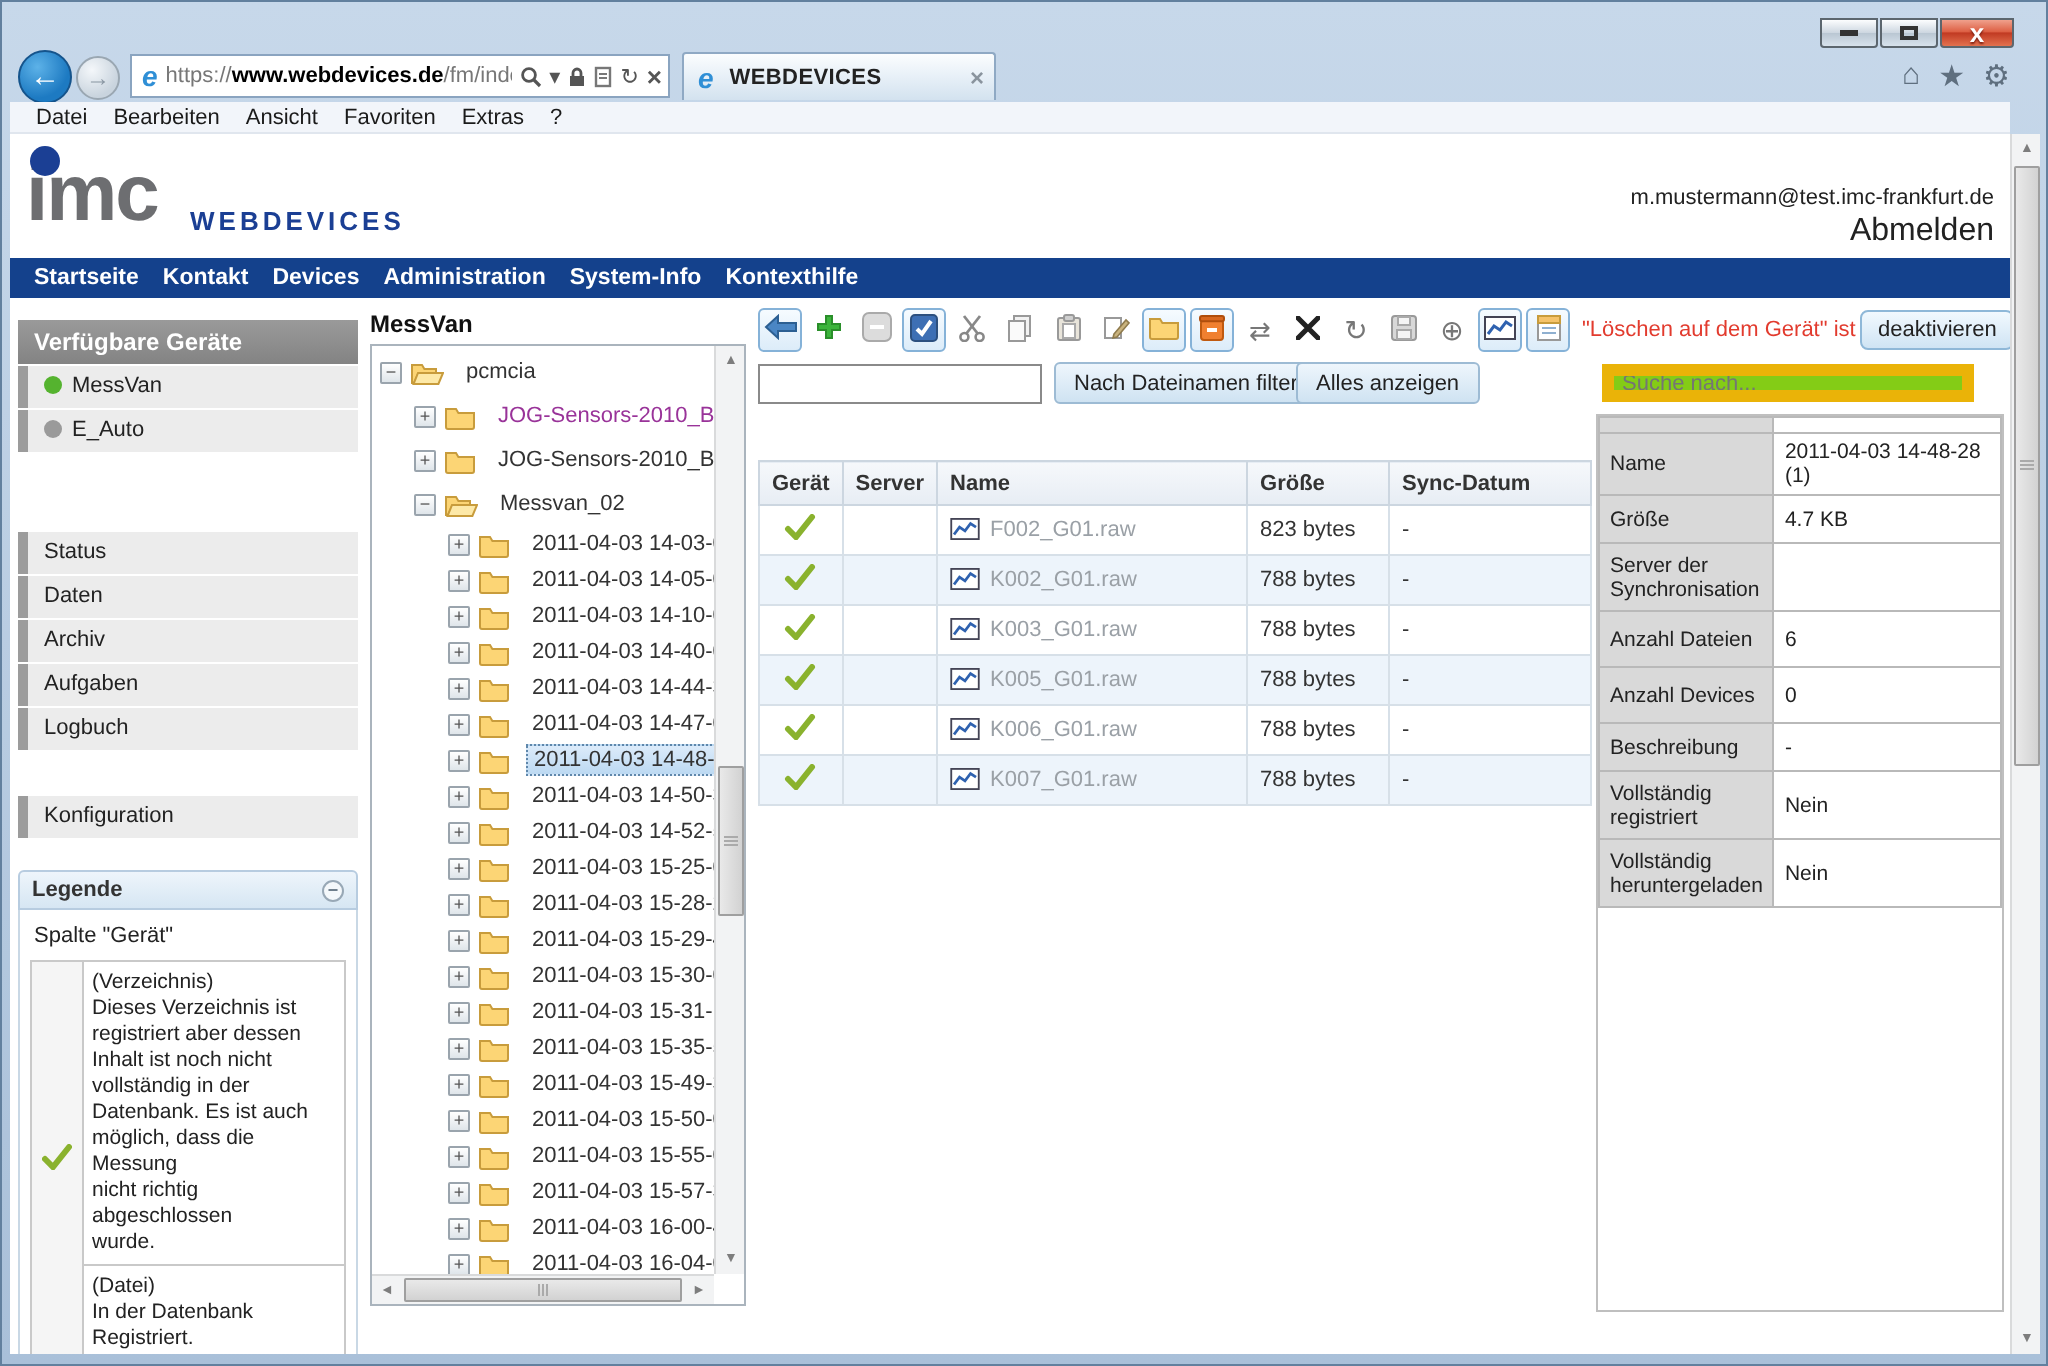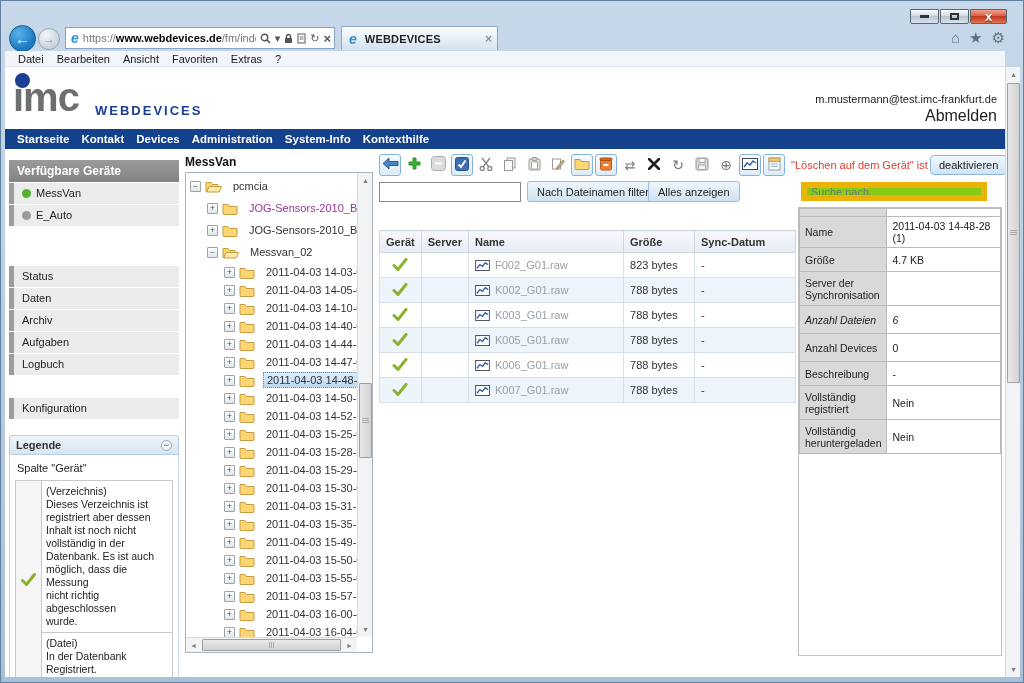--- a/index.html
+++ b/index.html
@@ -710,21 +710,21 @@
               <td>2011-04-03 14-48-28 (1)</td>
             </tr>
             <tr style="height: 24px;">
               <th>Größe</th>
               <td>4.7 KB</td>
             </tr>
             <tr style="height: 34px;">
               <th>Server der Synchronisation</th>
               <td></td>
             </tr>
-            <tr style="height: 28px; font-style: italic;">
+            <tr style="height: 28px;">
               <th>Anzahl Dateien</th>
               <td>6</td>
             </tr>
             <tr style="height: 28px;">
               <th>Anzahl Devices</th>
               <td>0</td>
             </tr>
             <tr style="height: 24px;">
               <th>Beschreibung</th>
               <td>-</td>

